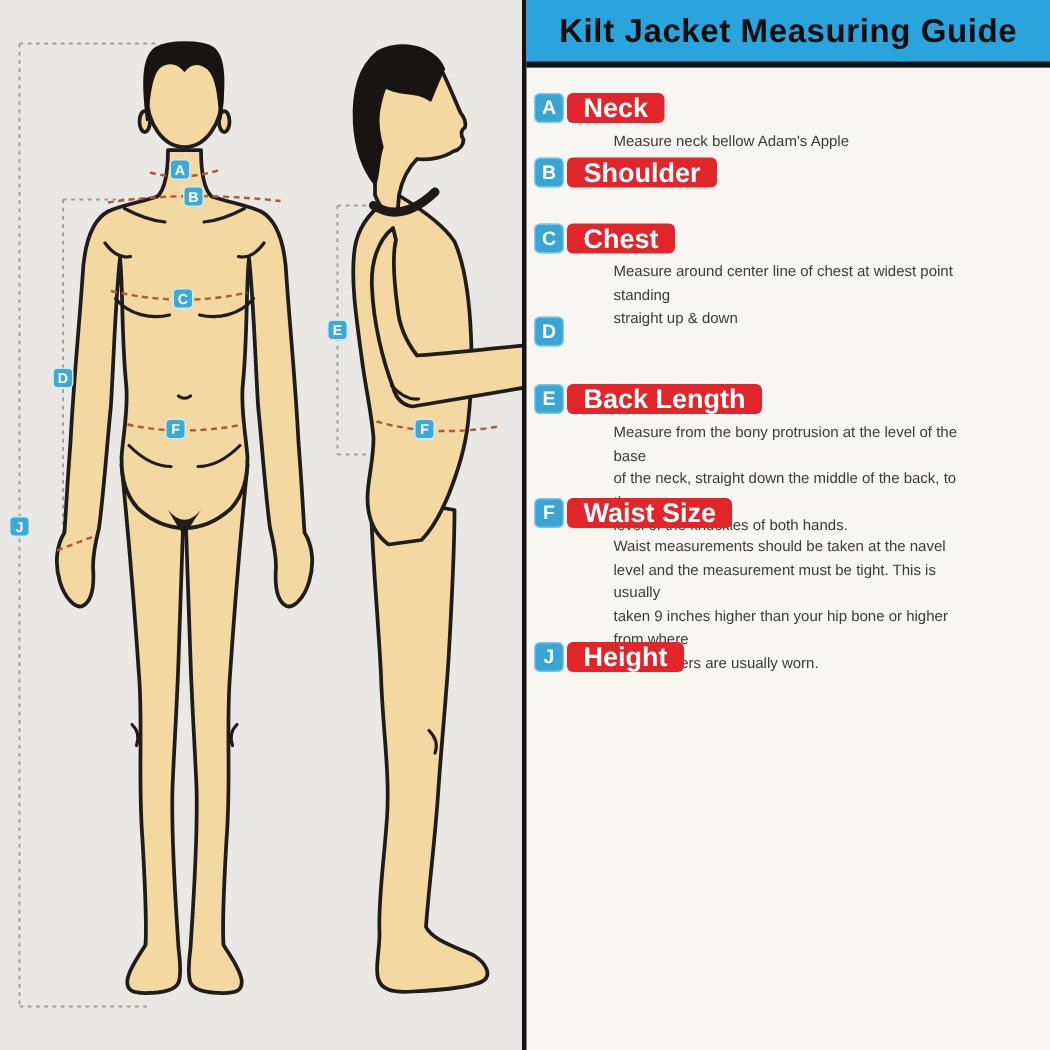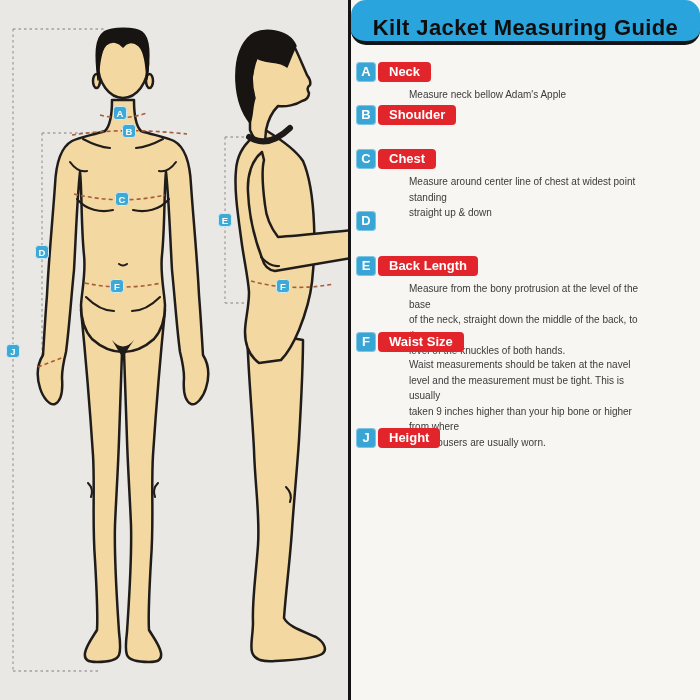--- a/index.html
+++ b/index.html
@@ -8,33 +8,33 @@
     font-family:"Liberation Sans",sans-serif;background:#e9e8e5;
   }
   .figure-panel{position:absolute;left:0;top:0;width:350px;height:700px;}
   .figure-panel svg{display:block;}
   .info-panel{
     position:absolute;left:348px;top:0;width:352px;height:700px;
     background:#f7f6f3;border-left:3px solid #141414;box-sizing:border-box;
   }
   .title-bar{
     position:absolute;left:0;top:0;width:100%;height:41px;background:#2aa4dc;
-    border-bottom:4px solid #141414;display:flex;align-items:flex-end;justify-content:center;border-radius:15px;
+    border-bottom:4px solid #141414;display:flex;align-items:center;justify-content:center;
   }
   .title-bar h1{margin:0;font-size:22px;font-weight:bold;color:#0e0e0e;letter-spacing:.4px;}
   .section{position:absolute;left:5px;width:342px;}
   .badge-row{display:flex;height:20px;align-items:stretch;}
   .letter-badge{
     width:20px;height:20px;background:#39a5d5;border-radius:4px;color:#fff;
     font-weight:bold;font-size:13px;text-align:center;line-height:20px;flex:0 0 20px;
     box-shadow:inset 0 0 0 1px rgba(255,255,255,.35);
   }
   .label-badge{
     height:20px;background:#e1252b;border-radius:4px;color:#fff;font-weight:bold;
-    font-size:13px;line-height:20px;padding:0 11px;margin-left:2px;white-space:nowrap;
+    font-size:18px;line-height:20px;padding:0 11px;margin-left:2px;white-space:nowrap;
   }
   .desc{
     margin:5px 0 0 53px;font-size:10px;line-height:15.5px;color:#3b3b3b;
     white-space:pre-line;width:237px;
   }
 </style>
 </head>
 <body>
 
 <div class="app">

